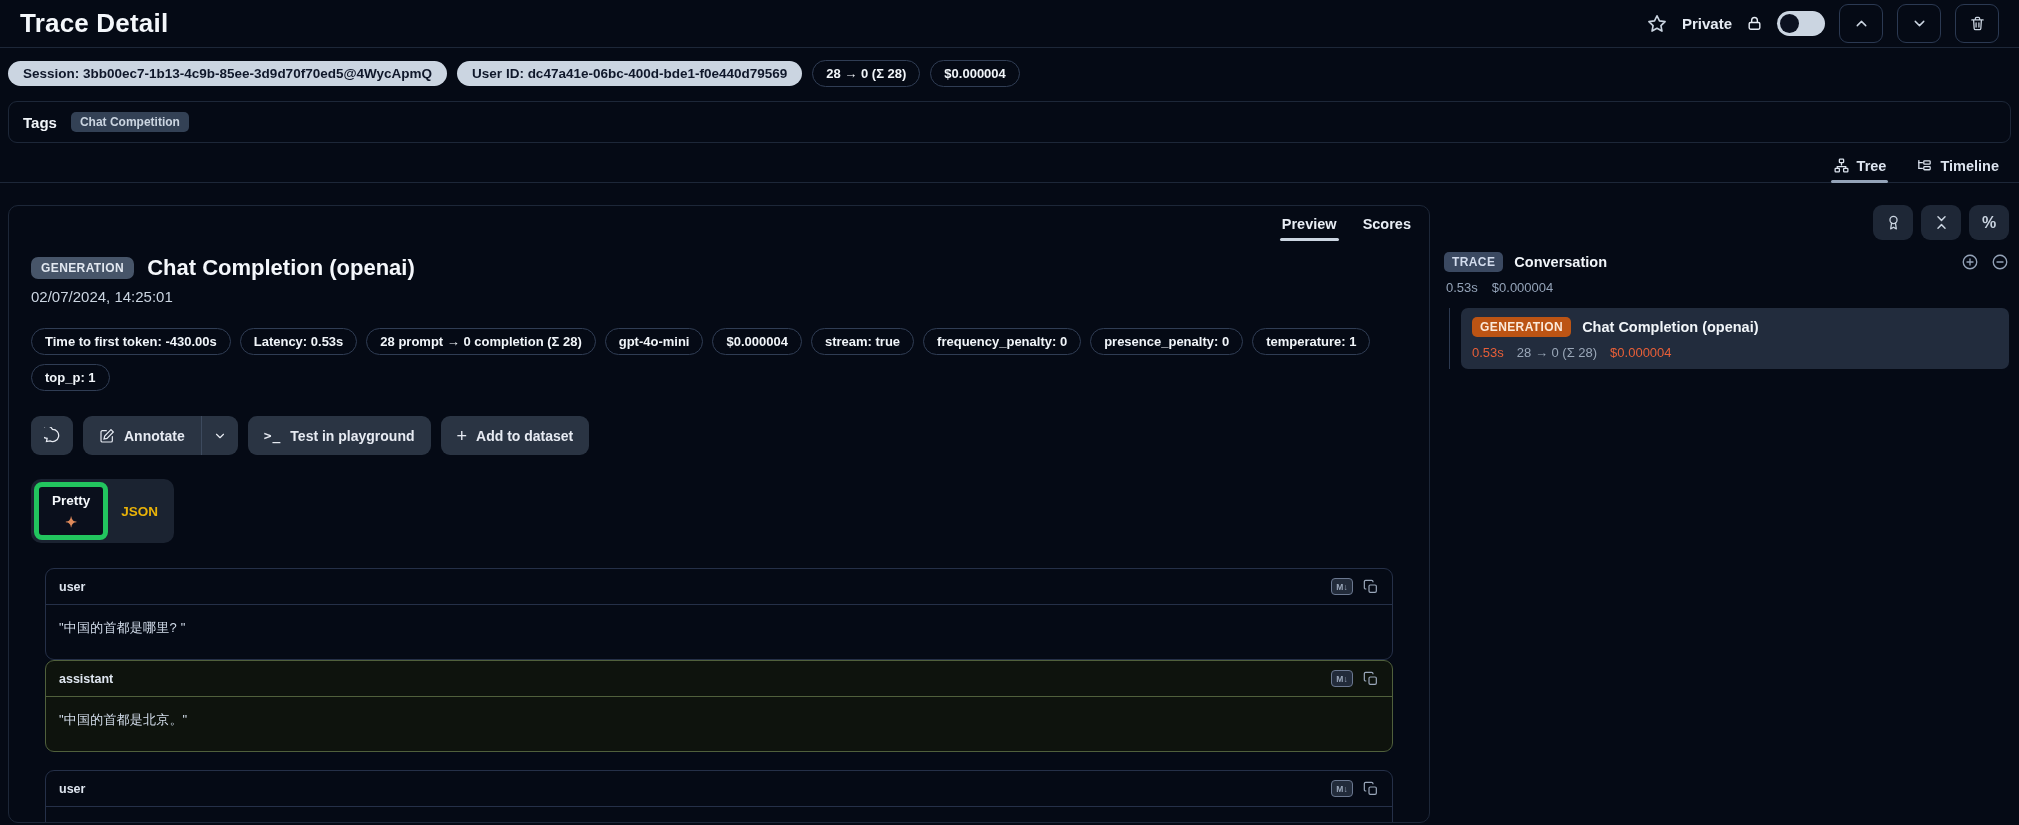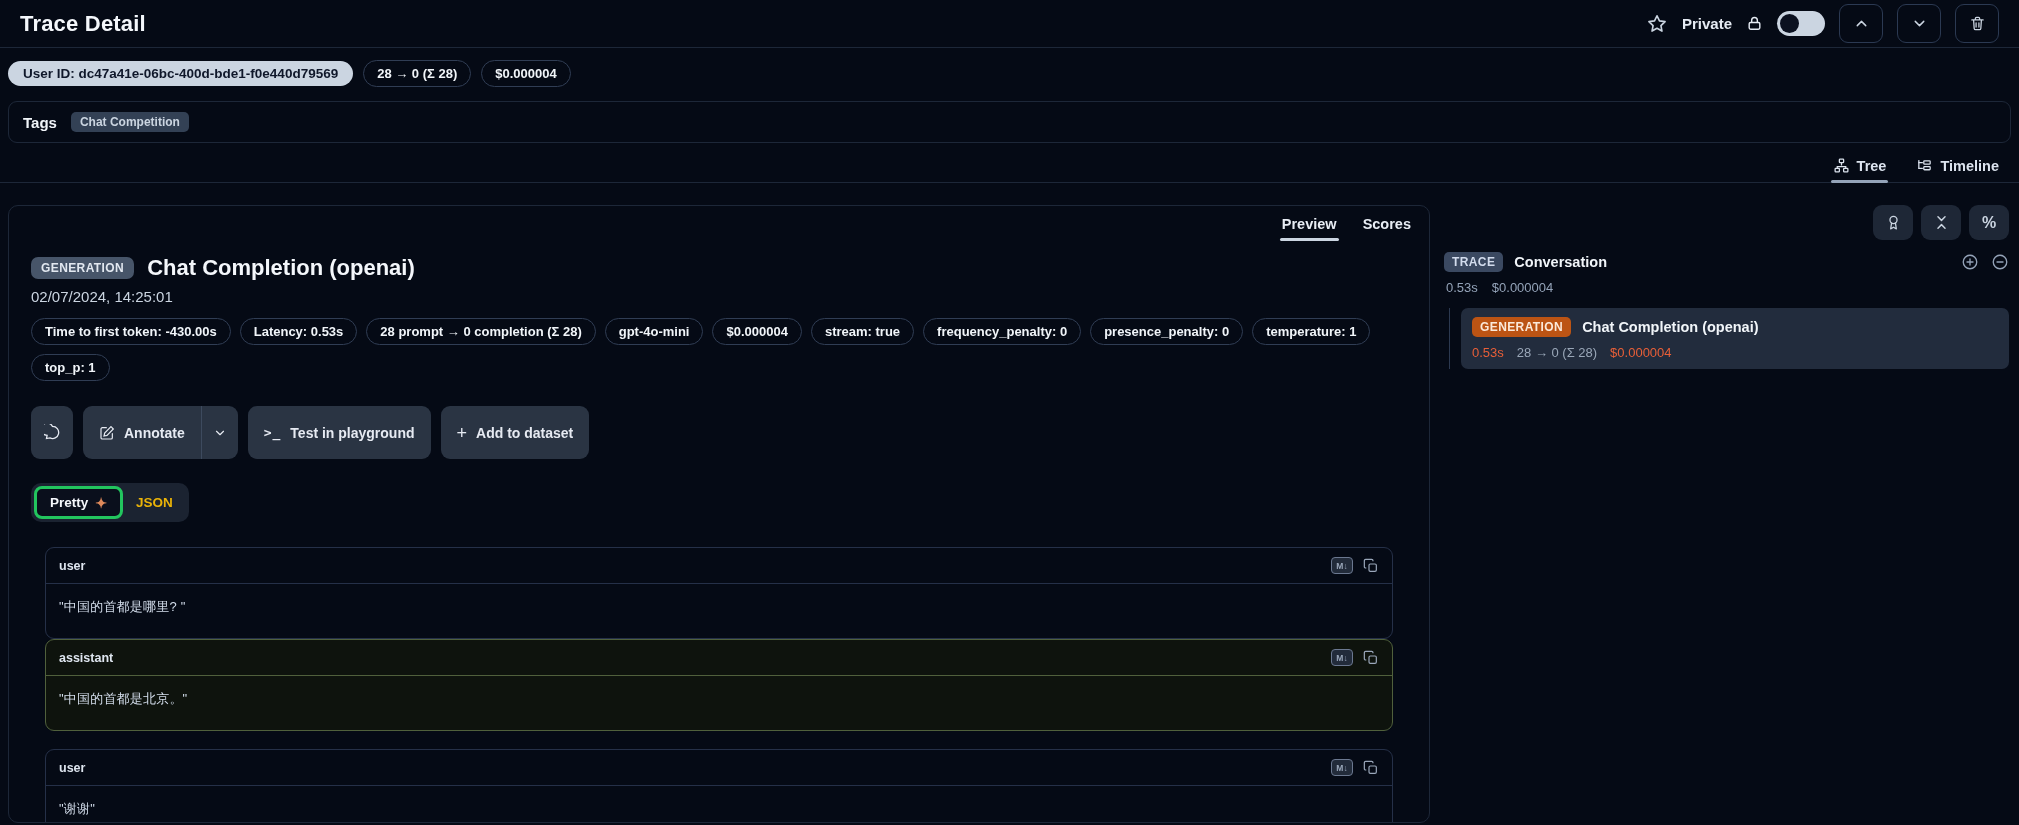--- a/index.html
+++ b/index.html
@@ -7,21 +7,21 @@
   body {
     background:#050a15;
     color:#e6ebf3;
     font-family:"Liberation Sans", sans-serif;
   }
   svg { display:block; }
 
   
   .app-header { display:flex; align-items:center; justify-content:space-between;
     height:48px; padding:0 20px 0 20px; border-bottom:1px solid #1d2738; }
-  .app-title { font-size:22px; font-weight:700; letter-spacing:.2px; color:#f4f7fb; }
+  .app-title { font-size:26px; font-weight:700; letter-spacing:.2px; color:#f4f7fb; }
   .header-right { display:flex; align-items:center; gap:14px; }
   .icon-plain { background:none; border:none; cursor:pointer; color:#cbd5e1; display:flex; align-items:center; }
   .private-wrap { display:flex; align-items:center; gap:14px; font-size:15px; font-weight:700; color:#e6ebf3; }
   .toggle { width:48px; height:25px; border-radius:13px; background:#cbd5e1; position:relative; border:none; cursor:pointer; }
   .toggle .knob { position:absolute; left:3px; top:3px; width:19px; height:19px; border-radius:50%; background:#0b1120; }
   .sq-btn { width:44px; height:39px; border:1px solid #2b3952; background:transparent; border-radius:9px;
     display:flex; align-items:center; justify-content:center; color:#cbd5e1; cursor:pointer; }
 
   
   .idrow { display:flex; align-items:center; gap:10px; padding:12px 8px 4px 8px; flex-wrap:wrap; }
@@ -53,39 +53,39 @@
     padding:3px 2px 9px 2px; position:relative; }
   .ptab.active::after { content:""; position:absolute; left:0; right:0; bottom:0; height:3px; background:#cbd5e1; border-radius:2px; }
   .card-body { padding:6px 22px 0 22px; }
 
   .gen-header { display:flex; align-items:center; gap:13px; margin-top:8px; }
   .type-badge { background:#475569; color:#e2e8f0; font-size:12px; font-weight:700; letter-spacing:.4px;
     padding:4px 10px; border-radius:7px; }
   .gen-title { font-size:22px; font-weight:700; color:#f4f7fb; }
   .gen-date { margin-top:7px; font-size:15px; color:#cbd5e1; }
 
-  .metrics-row { display:flex; flex-wrap:wrap; gap:9px; margin-top:13px; max-width:1380px; }
+  .metrics-row { display:flex; flex-wrap:wrap; gap:9px; margin-top:23px; max-width:1380px; }
 
   .actions-row { display:flex; align-items:stretch; gap:10px; margin-top:25px; }
-  .act-btn { background:#2a3443; border:none; border-radius:9px; height:53px; color:#e6eaf2;
+  .act-btn { background:#2a3443; border:none; border-radius:9px; height:39px; color:#e6eaf2;
     font-size:14px; font-weight:700; display:flex; align-items:center; gap:9px; padding:0 16px; cursor:pointer;
     font-family:"Liberation Sans", sans-serif; }
   .act-icon-only { width:42px; justify-content:center; padding:0; }
   .split { display:flex; background:#2a3443; border-radius:9px; overflow:hidden; }
   .split .act-btn { border-radius:0; background:transparent; }
   .split .divider { width:1px; background:#3d4a5e; margin:0; }
   .split .caret-seg { width:36px; padding:0; justify-content:center; }
   .term-glyph { font-family:"DejaVu Sans Mono", monospace; font-size:13px; font-weight:700; letter-spacing:1px; }
   .plus-glyph { font-size:18px; font-weight:400; line-height:1; }
 
   .fmt-toggle { display:inline-flex; align-items:center; background:#1b2331; border-radius:10px; padding:3px; margin-top:24px; }
   .fmt-seg { font-size:13.5px; font-weight:700; border:none; background:transparent; color:#eab308;
     padding:6px 13px; border-radius:8px; cursor:pointer; display:flex; align-items:center; gap:7px;
     font-family:"Liberation Sans", sans-serif; }
-  .fmt-seg.active { background:#0a0f1c; border:3px solid #22c55e; color:#f4f7fb; }
+  .fmt-seg.active { background:#0a0f1c; border:5px solid #22c55e; color:#f4f7fb;flex-direction:column; }
   .sparkle { color:#df8a5b; font-size:14px; line-height:1; }
 
   .messages { margin-top:25px; padding:0 14px; }
   .msg-block { border:1px solid #253048; border-radius:9px; overflow:hidden; margin-bottom:0; }
   .msg-head { display:flex; align-items:center; padding:9px 13px; border-bottom:1px solid #253048; }
   .msg-role { font-size:12.5px; font-weight:700; color:#dee5ef; }
   .msg-tools { margin-left:auto; display:flex; align-items:center; gap:10px; }
   .md-chip { width:22px; height:17px; border:1px solid #6b7890; border-radius:4px; color:#9aa7ba;
     font-size:8.5px; font-weight:700; display:flex; align-items:center; justify-content:center;
     background:#222b3a; cursor:pointer; }
@@ -162,20 +162,21 @@
         <svg width="17" height="17" viewBox="0 0 24 24" fill="none" stroke="#cbd5e1" stroke-width="1.8" stroke-linecap="round">
           <path d="M4 7h16M9 7V5a1.5 1.5 0 0 1 1.5-1.5h3A1.5 1.5 0 0 1 15 5v2M6.5 7l.8 12a2 2 0 0 0 2 1.8h5.4a2 2 0 0 0 2-1.8l.8-12"></path>
           <path d="M10 11v6M14 11v6"></path>
         </svg>
       </span>
     </button>
   </div>
 </div>
 
 <div class="idrow">
+  <button class="pill-solid">Session: 3bb00ec7-1b13-4c9b-85ee-3d9d70f70ed5@4WycApmQ</button>
   <button class="pill-solid">User ID: dc47a41e-06bc-400d-bde1-f0e440d79569</button>
   <span class="pill-outline">28 → 0 (Σ 28)</span>
   <span class="pill-outline">$0.000004</span>
 </div>
 
 <div class="tags-box">
   <span class="tags-label">Tags</span>
   <button class="tag-chip">Chat Competition</button>
 </div>
 

